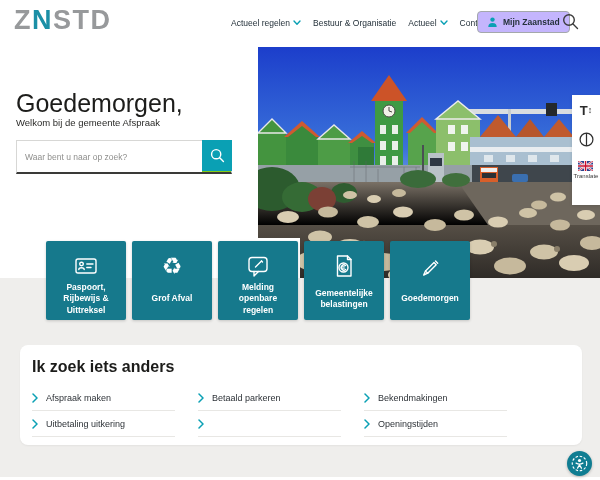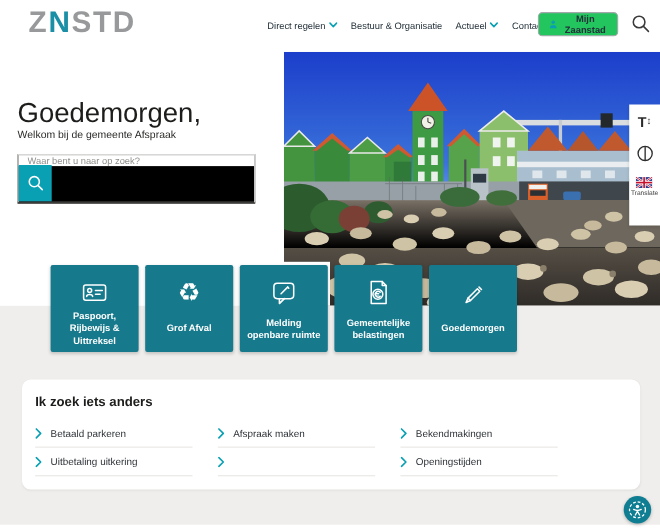--- a/index.html
+++ b/index.html
@@ -1,35 +1,35 @@
 <!DOCTYPE html>
 <html><head>
 <meta charset="utf-8">
 <style>
   * { margin:0; padding:0; box-sizing:border-box; }
   html,body { width:600px; height:480px; }
   body { position:relative; font-family:"Liberation Sans",sans-serif; background:#fff; overflow:hidden; color:#24313a; }
 
   
-  .header { position:absolute; top:0; left:12px; width:476px; height:45px; background:#fff; z-index:10; }
+  .header { position:absolute; top:0; left:0; width:600px; height:45px; background:#fff; z-index:10; }
   .logo { position:absolute; left:14px; top:5px; font-size:27px; font-weight:bold; letter-spacing:1.5px; color:#97999b; cursor:pointer; }
   .logo .accent { color:#1b8fa6; }
   .nav { position:absolute; left:231px; top:0; height:45px; display:flex; align-items:center; gap:12px; }
   .nav-item { display:flex; align-items:center; gap:3px; font-size:8.5px; color:#24313a; cursor:pointer; white-space:nowrap; }
-  .account-btn { position:absolute; left:477px; top:11px; height:22px; padding:0 9px; border:1px solid #a4a8ab; border-radius:4px; background:#22c55e; display:flex; align-items:center; gap:5px; font-size:8.5px; font-weight:bold; color:#24313a; cursor:pointer;text-align:center; }
+  .account-btn { position:absolute; left:477px; top:11px; height:22px; padding:0 9px; border:1px solid #a4a8ab; border-radius:4px; background:#c4b5fd; display:flex; align-items:center; gap:5px; font-size:8.5px; font-weight:bold; color:#24313a; cursor:pointer;text-align:center; }
   .hdr-search { position:absolute; left:561px; top:13px; width:18px; height:18px; background:none; border:none; cursor:pointer; }
 
   
   .hero { position:absolute; top:45px; left:0; width:600px; height:232px; background:#fff; }
   .photo { position:absolute; left:258px; top:2px; width:342px; height:231px; overflow:hidden; z-index:1; }
   .photo svg { display:block; }
   .white-notch { position:absolute; left:0; top:193px; width:300px; height:40px; background:#fff; z-index:2; }
   .greeting { position:absolute; left:16px; top:44px; font-size:25px; font-weight:400; color:#1d1d1b; z-index:3; }
   .welcome { position:absolute; left:16px; top:72px; font-size:9.5px; color:#2b2b29; z-index:3; }
-  .searchbar { position:absolute; left:16px; top:95px; width:216px; height:45px; display:flex; border:1px solid #d7d7d5; border-bottom:2px solid #3a3a38; background:#000000; z-index:3;flex-direction:column; }
+  .searchbar { position:absolute; left:16px; top:95px; width:216px; height:34px; display:flex; border:1px solid #d7d7d5; border-bottom:2px solid #3a3a38; background:#84cc16; z-index:3; }
   .searchbar input { flex:1; border:none; outline:none; padding:0 8px; font-size:8.5px; color:#333; font-family:"Liberation Sans",sans-serif; }
   .searchbar input::placeholder { color:#8f8f8d; }
   .search-go { width:30px; height:100%; margin:-1px -1px 0 0; border:none; background:#0aa0b4; display:flex; align-items:center; justify-content:center; cursor:pointer; }
 
   
   .a11y-bar { position:absolute; right:0; top:95px; width:28px; height:110px; background:#fff; z-index:6; display:flex; flex-direction:column; align-items:center; padding-top:8px; gap:13px; box-shadow:0 1px 3px rgba(0,0,0,.12); }
   .a11y-btn { background:none; border:none; cursor:pointer; display:flex; flex-direction:column; align-items:center; gap:2px; }
   .tsize { font-size:13px; font-weight:bold; color:#2b2b2b; line-height:14px; }
   .tsize .arrows { font-size:9px; font-weight:normal; vertical-align:2px; }
   .translate-label { font-size:6px; color:#3a3a3a; }
@@ -37,36 +37,36 @@
   
   .tiles { position:absolute; left:46px; top:241px; display:flex; gap:6px; z-index:5; }
   .tile { width:80px; height:79px; background:#16798c; border-radius:2px; color:#fff; display:flex; flex-direction:column; align-items:center; padding-top:11px; cursor:pointer; box-shadow:0 1px 3px rgba(0,0,0,.18); }
   .tile-icon { height:28px; display:flex; align-items:center; justify-content:center; }
   .tile-glyph { font-size:23px; line-height:26px; color:#fff; }
   .tile-label { margin-top:4px; height:30px; display:flex; align-items:center; justify-content:center; text-align:center; font-size:8.5px; font-weight:bold; line-height:1.3; padding:0 5px; }
 
   
   .gray { position:absolute; top:277px; left:0; width:600px; height:200px; background:#efeeec; }
   .card { position:absolute; left:20px; top:68px; width:562px; height:100px; background:#fff; border-radius:8px; padding:13px 0 0 12px; box-shadow:0 1px 2px rgba(0,0,0,.05); }
-  .card-title { font-size:12px; font-weight:bold; color:#1c1c1a; }
+  .card-title { font-size:16px; font-weight:bold; color:#1c1c1a; }
   .links { margin-top:9px; display:grid; grid-template-columns:repeat(3,143px); column-gap:23px; }
   .qlink { display:flex; align-items:center; gap:8px; height:26px; border-bottom:1px solid #e8e7e4; font-size:9px; color:#2e3338; cursor:pointer; }
 
   
   .float-btn { position:absolute; left:567px; top:451px; width:25px; height:25px; border-radius:50%; background:#0f7d92; border:none; display:flex; align-items:center; justify-content:center; cursor:pointer; z-index:12; box-shadow:0 1px 3px rgba(0,0,0,.25); }
 </style>
 </head>
 <body>
 
 <div class="header">
   <div class="logo"><span>Z</span><span class="accent">N</span><span>STD</span></div>
 
   <nav class="nav">
     <div class="nav-item">
-      <span>Direct regelen</span>
+      <span>Actueel regelen</span>
       <svg width="8" height="6" viewBox="0 0 8 6">
           <polyline points="1,1 4,4.2 7,1" fill="none" stroke="#0aa0b4" stroke-width="1.4" stroke-linecap="round" stroke-linejoin="round"></polyline>
         </svg>
     </div>
     <div class="nav-item">
       <span>Bestuur &amp; Organisatie</span>
     </div>
     <div class="nav-item">
       <span>Actueel</span>
       <svg width="8" height="6" viewBox="0 0 8 6">
@@ -300,21 +300,21 @@
 
   <a class="tile">
     <span class="tile-icon">
       <svg width="26" height="26" viewBox="0 0 26 26" fill="none" stroke="#fff" stroke-width="1.4" stroke-linecap="round" stroke-linejoin="round">
         <rect x="4" y="4.5" width="18" height="14" rx="3"></rect>
         <path d="M9,18.5 L9,23 L13.5,18.5"></path>
         <line x1="10.5" y1="14" x2="16.5" y2="8"></line>
         <line x1="16.5" y1="8" x2="17.5" y2="9"></line>
       </svg>
     </span>
-    <span class="tile-label">Melding openbare ruimte</span>
+    <span class="tile-label">Melding openbare regelen</span>
   </a>
 
 
   <a class="tile">
     <span class="tile-icon">
       <svg width="26" height="26" viewBox="0 0 26 26" fill="none" stroke="#fff" stroke-width="1.4" stroke-linecap="round" stroke-linejoin="round">
         <path d="M6.5,3 h10 l3.5,3.5 V23 H6.5 z"></path>
         <path d="M16.5,3 v3.5 h3.5"></path>
         <circle cx="12.5" cy="14.5" r="4.5"></circle>
         <path d="M14.6,12.6 a2.6,2.6 0 1 0 0,3.8"></path>
@@ -338,27 +338,27 @@
 </div>
 
 <div class="gray">
   <div class="card">
     <h2 class="card-title">Ik zoek iets anders</h2>
     <div class="links">
       <a class="qlink">
         <svg width="6" height="10" viewBox="0 0 6 10">
             <polyline points="1,1 5,5 1,9" fill="none" stroke="#0aa0b4" stroke-width="1.5" stroke-linecap="round" stroke-linejoin="round"></polyline>
           </svg>
+        <span>Afspraak maken</span>
+      </a>
+      <a class="qlink">
+        <svg width="6" height="10" viewBox="0 0 6 10">
+            <polyline points="1,1 5,5 1,9" fill="none" stroke="#0aa0b4" stroke-width="1.5" stroke-linecap="round" stroke-linejoin="round"></polyline>
+          </svg>
         <span>Betaald parkeren</span>
-      </a>
-      <a class="qlink">
-        <svg width="6" height="10" viewBox="0 0 6 10">
-            <polyline points="1,1 5,5 1,9" fill="none" stroke="#0aa0b4" stroke-width="1.5" stroke-linecap="round" stroke-linejoin="round"></polyline>
-          </svg>
-        <span>Afspraak maken</span>
       </a>
       <a class="qlink">
         <svg width="6" height="10" viewBox="0 0 6 10">
             <polyline points="1,1 5,5 1,9" fill="none" stroke="#0aa0b4" stroke-width="1.5" stroke-linecap="round" stroke-linejoin="round"></polyline>
           </svg>
         <span>Bekendmakingen</span>
       </a>
       <a class="qlink">
         <svg width="6" height="10" viewBox="0 0 6 10">
             <polyline points="1,1 5,5 1,9" fill="none" stroke="#0aa0b4" stroke-width="1.5" stroke-linecap="round" stroke-linejoin="round"></polyline>

